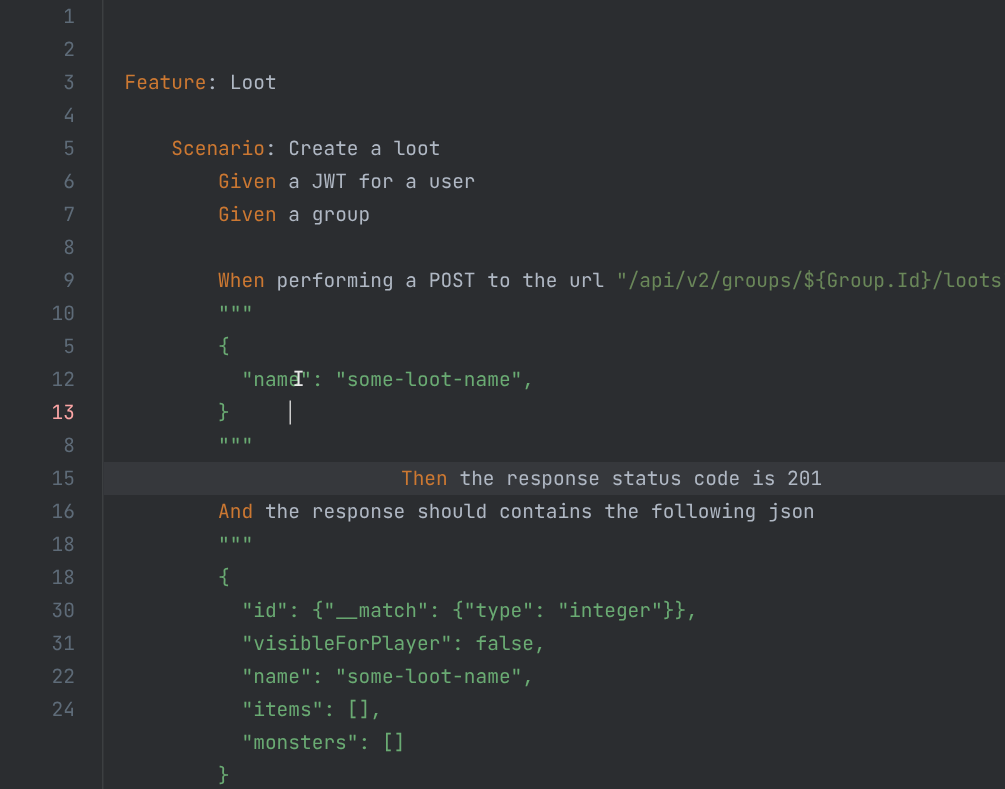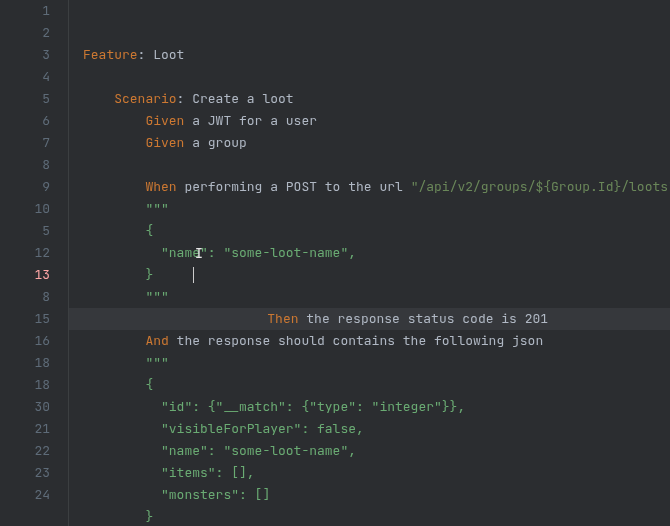--- a/index.html
+++ b/index.html
@@ -93,23 +93,22 @@
       <div class="ln">10</div>
       <div class="ln">5</div>
       <div class="ln">12</div>
       <div class="ln current">13</div>
       <div class="ln">8</div>
       <div class="ln">15</div>
       <div class="ln">16</div>
       <div class="ln">18</div>
       <div class="ln">18</div>
       <div class="ln">30</div>
-      <div class="ln">21</div>
+      <div class="ln">31</div>
       <div class="ln">22</div>
-      <div class="ln">23</div>
       <div class="ln">24</div>
     </div>
   <div class="code" id="code">
     <div class="line"><span class="kw">Feature</span><span class="punct">: </span><span class="txt">Loot</span></div><div class="line"></div><div class="line">    <span class="kw">Scenario</span><span class="punct">: </span><span class="txt">Create a loot</span></div><div class="line">        <span class="kw">Given</span><span class="txt"> a JWT for a user</span></div><div class="line">        <span class="kw">Given</span><span class="txt"> a group</span></div><div class="line"></div><div class="line">        <span class="kw">When</span><span class="txt"> performing a POST to the url </span><span class="str">"/api/v2/groups/${Group.Id}/loots"</span></div><div class="line">        <span class="json">"""</span></div><div class="line">        <span class="json">{</span></div><div class="line">        <span class="json">  "name": "some-loot-name",</span></div><div class="line">        <span class="json">}</span></div><div class="line">        <span class="json">"""</span></div><div class="line current">        <span class="kw">Then</span><span class="txt"> the response status code is 201</span></div><div class="line">        <span class="kw">And</span><span class="txt"> the response should contains the following json</span></div><div class="line">        <span class="json">"""</span></div><div class="line">        <span class="json">{</span></div><div class="line">        <span class="json">  "id": {"__match": {"type": "integer"}},</span></div><div class="line">        <span class="json">  "visibleForPlayer": false,</span></div><div class="line">        <span class="json">  "name": "some-loot-name",</span></div><div class="line">        <span class="json">  "items": [],</span></div><div class="line">        <span class="json">  "monsters": []</span></div><div class="line">        <span class="json">}</span></div><div class="caret-layer">
       <span class="text-cursor" style="left:124px; top:245px;">I</span>
       <span class="cursor-bar" style="left:124px; top:267px;"></span>
     </div>
   </div>
 </div>
 

